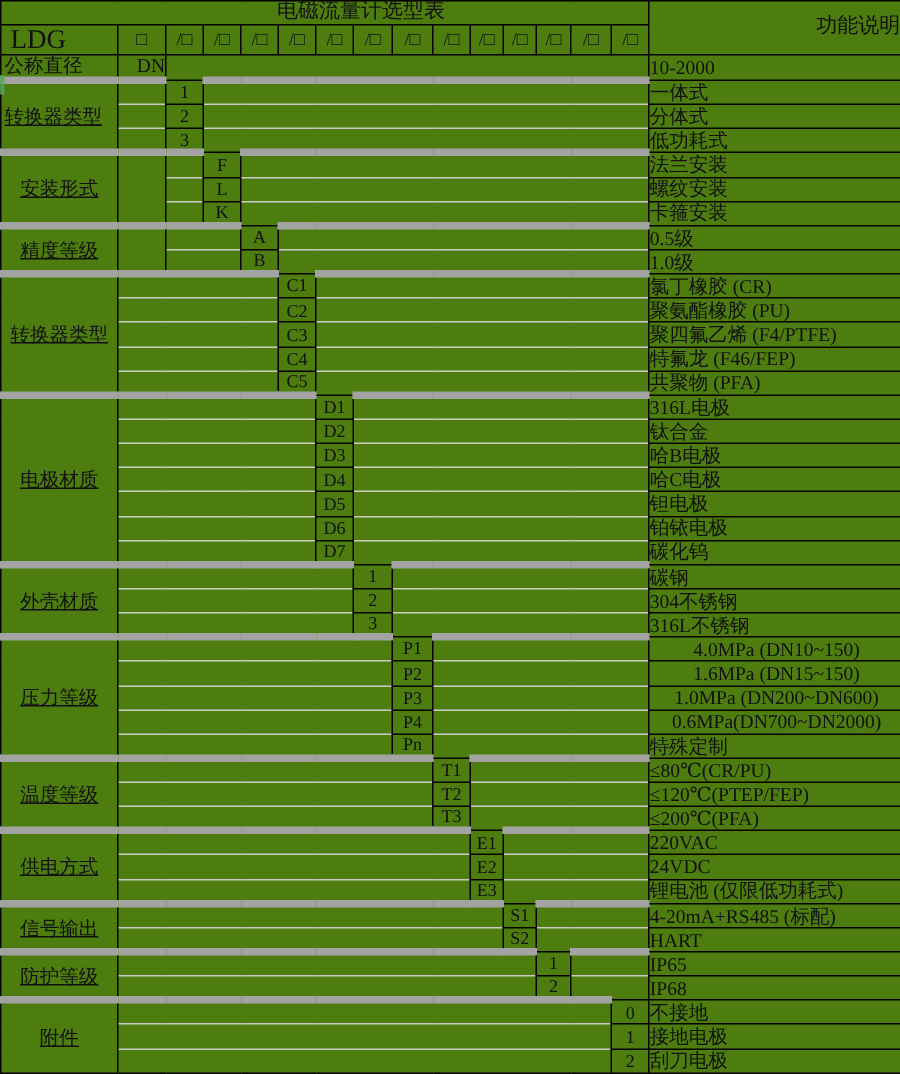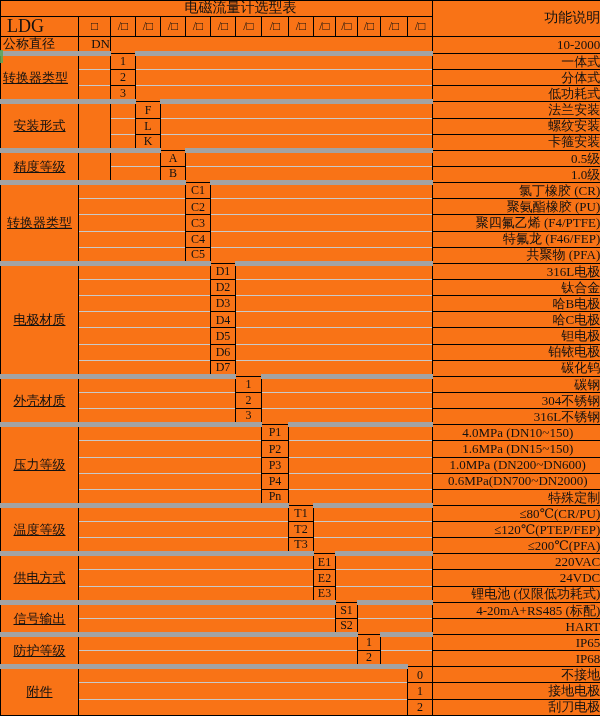--- a/index.html
+++ b/index.html
@@ -1,30 +1,30 @@
 <!DOCTYPE html>
 <html><head>
 <meta charset="utf-8">
 <style>
   html,body{margin:0;padding:0;background:#fff;}
-  .wrap{position:relative;width:600px;height:716px;background:#f97316;}
+  .wrap{position:relative;width:600px;height:716px;background:#4d7c0f;}
   table{border-collapse:collapse;table-layout:fixed;width:600px;height:716px;
         border:1px solid #000;color:#111;
         font-family:"Liberation Serif","DejaVu Serif",serif;}
   td,th{padding:0;margin:0;overflow:hidden;white-space:nowrap;font-weight:normal;
         font-size:13px;line-height:1.05;vertical-align:middle;}
   tr{height:16px;}
   .title{text-align:center;font-size:14px;border-bottom:1px solid #000;padding-left:48px;}
   .fh{border-left:1px solid #000;border-bottom:1px solid #000;text-align:right;font-size:14px;}
   .lab{border-right:1px solid #000;text-align:center;margin-top:40px;}
   .lab.left{text-align:left;padding-left:2px;}
   .bx{border:1px solid #000;text-align:center;font-size:12px;}
   .bx.left{text-align:left;padding-left:6px;font-size:18px;}
   .code{border:1px solid #000;text-align:center;font-size:12px;}
-  .desc{border-left:1px solid #000;border-bottom:1px solid #000;text-align:right;}
+  .desc{border-left:1px solid #000;border-bottom:1px solid #000;text-align:left;}
   .desc.left{text-align:center;padding-left:2px;margin-top:28px;}
   .bt{border-top:5px solid #a3a3a3;text-decoration:underline;}
   .f{border-top:1px solid #c9c9c9;}
   .vr{border-right:1px solid #000;}
   .dn{border-right:1px solid #000;text-align:right;padding-left:1px;}
   .artifact{position:absolute;left:0;top:50px;width:3px;height:13px;background:#59a759;opacity:.85;}
 </style>
 </head>
 <body>
 

